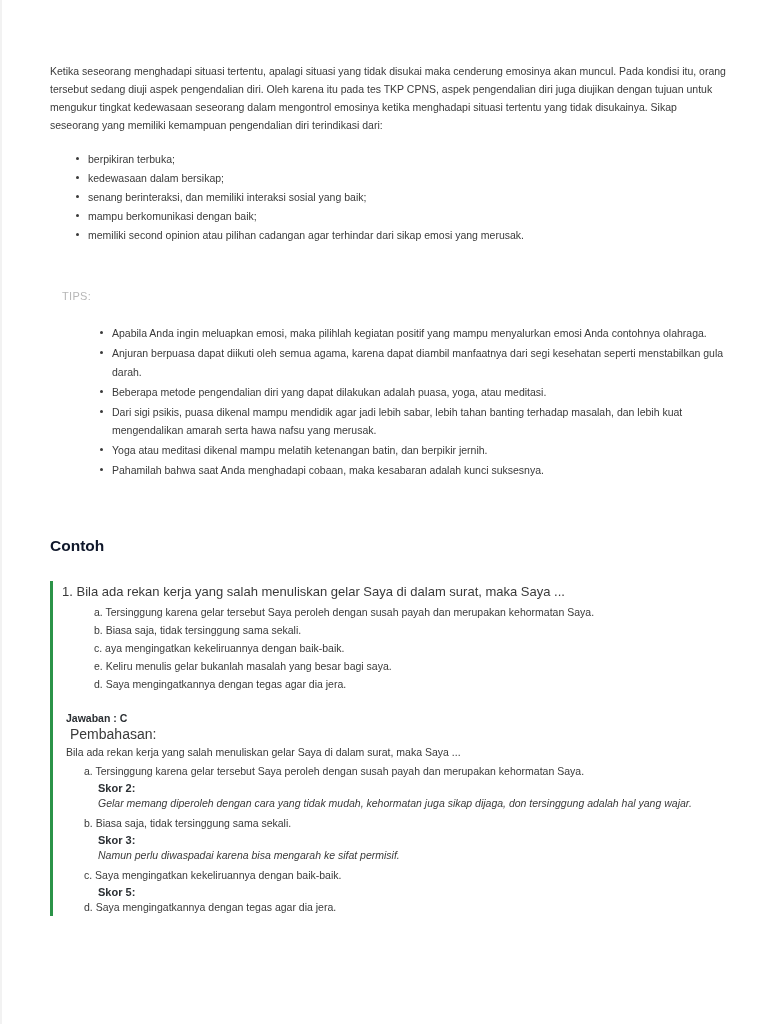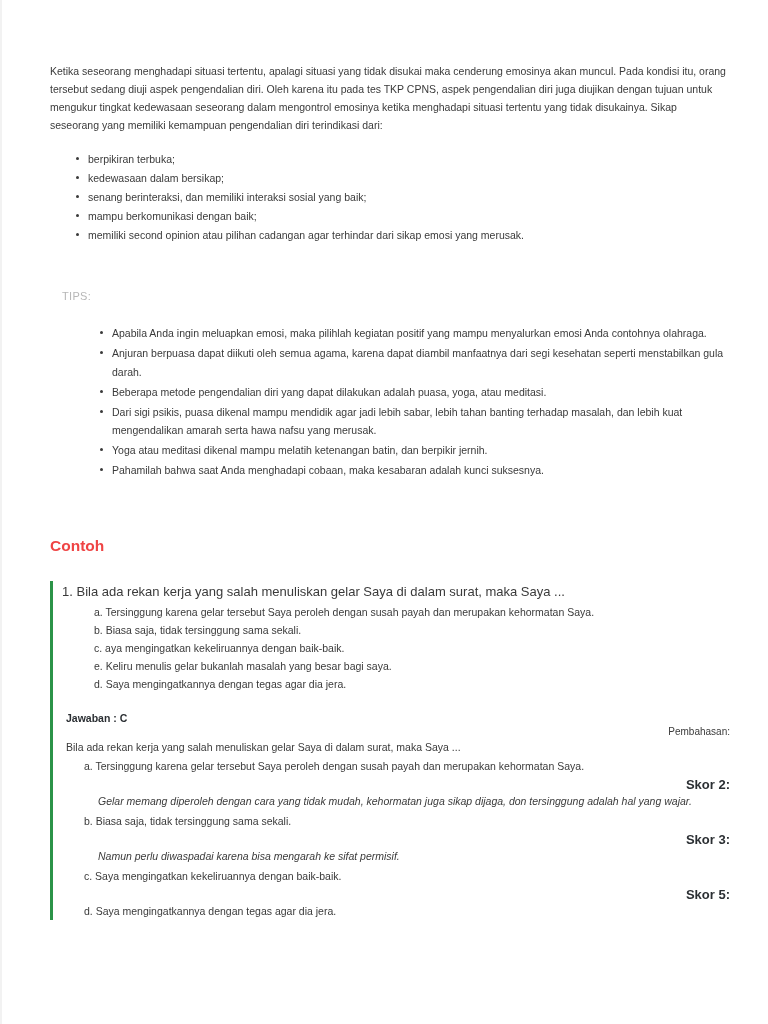--- a/index.html
+++ b/index.html
@@ -104,21 +104,21 @@
     top: 7px;
     width: 3px;
     height: 3px;
     border-radius: 50%;
     background: #3a3a3a;
   }
 
   h2.section-title {
     font-size: 15.5px;
     font-weight: bold;
-    color: #ef4444;
+    color: #0f172a;
     margin: 58px 0 26px 0;
   }
 
   .quoted {
     position: relative;
     padding-left: 12px;
   }
   .quote-bar {
     position: absolute;
     left: 0;
@@ -143,46 +143,44 @@
     padding-left: 32px;
   }
 
   .answer {
     font-size: 10.5px;
     font-weight: bold;
     color: #2b2f33;
     margin: 19px 0 2px 4px;
   }
   .pembahasan-label {
-    font-size: 10px;
+    font-size: 14px;
     color: #3a3a3a;
     margin: 0 0 2px 8px;
-    text-align: right;
   }
   .pembahasan-stem {
     font-size: 10.5px;
     color: #3a3a3a;
     margin: 0 0 2px 4px;
     line-height: 1.62;
   }
 
   .exp-option {
     font-size: 10.5px;
     line-height: 1.62;
     color: #3a3a3a;
     margin: 0 0 1px 0;
     padding-left: 22px;
   }
   .exp-score {
-    font-size: 13px;
+    font-size: 11px;
     font-weight: bold;
     color: #2b2f33;
     margin: 2px 0 1px 0;
     padding-left: 36px;
-    text-align: right;
   }
   .exp-note {
     font-size: 10.5px;
     font-style: italic;
     line-height: 1.62;
     color: #3a3a3a;
     margin: 0 0 3px 0;
     padding-left: 36px;
     max-width: 636px;
   }

